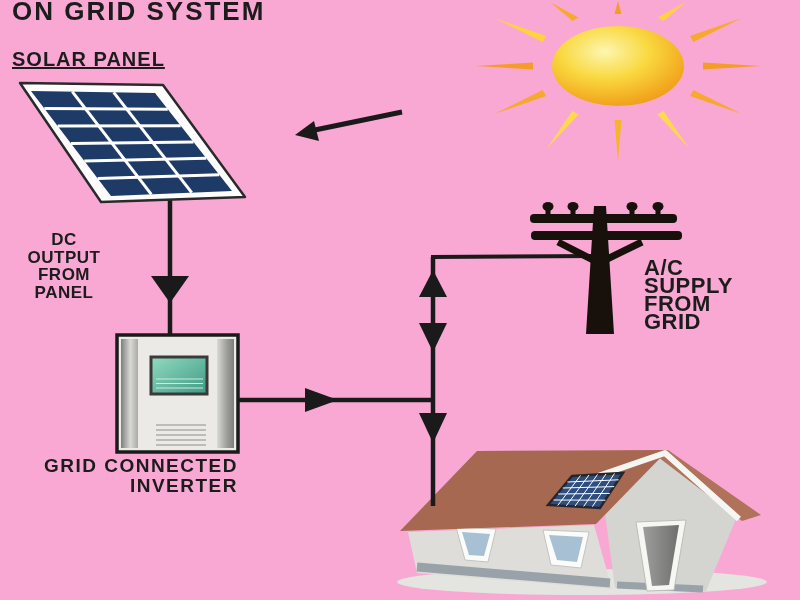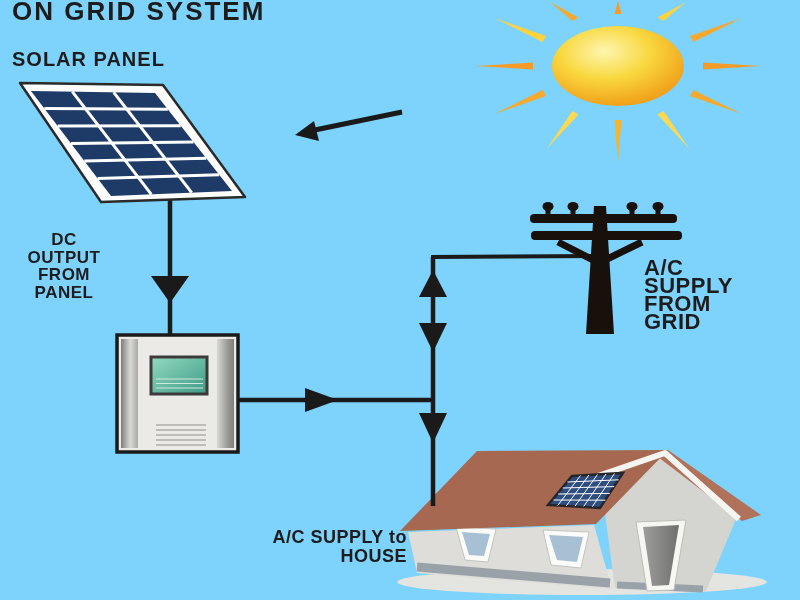--- a/index.html
+++ b/index.html
@@ -1,26 +1,26 @@
 <!DOCTYPE html>
 <html><head>
 <meta charset="utf-8">
 <style>
   html,body { margin:0; padding:0; }
   #canvas {
-    position:relative; width:800px; height:600px; background:#7dd3fc;
+    position:relative; width:800px; height:600px; background:#f9a8d4;
     overflow:hidden; font-family:"Liberation Sans", sans-serif;
   }
   #art { position:absolute; left:0; top:0; }
   .lbl {
     position:absolute; font-weight:bold; color:#1c1c1c;
     white-space:pre-line; font-family:"Liberation Sans", sans-serif;
   }
   #title      { left:12px;  top:-4px;  font-size:26px; letter-spacing:2px; }
-  #lbl-solar  { left:12px;  top:48px;  font-size:20px; letter-spacing:1px; }
+  #lbl-solar  { left:12px;  top:48px;  font-size:20px; letter-spacing:1px;text-decoration:underline; }
   #lbl-dc     { left:16px;  top:231px; width:96px;  text-align:center; font-size:17px; line-height:17.5px; letter-spacing:.5px; }
   #lbl-inv    { left:0px;   top:456px; width:238px; text-align:right; font-size:19px; line-height:19.5px; letter-spacing:1.5px; }
   #lbl-acgrid { left:644px; top:259px; font-size:22px; line-height:18px; letter-spacing:.5px; }
   #lbl-achouse{ left:203px; top:528px; width:204px; text-align:right; font-size:18px; line-height:18.5px; letter-spacing:.5px; }
 </style>
 </head>
 <body>
 
 <div id="canvas">
 
@@ -188,19 +188,19 @@
       </g>
     </g>
   </svg>
 
   <div class="lbl" id="title">ON GRID SYSTEM</div>
   <div class="lbl" id="lbl-solar">SOLAR PANEL</div>
   <div class="lbl" id="lbl-dc">DC
 OUTPUT
 FROM
 PANEL</div>
+  <div class="lbl" id="lbl-inv">GRID CONNECTED
+INVERTER</div>
   <div class="lbl" id="lbl-acgrid">A/C
 SUPPLY
 FROM
 GRID</div>
-  <div class="lbl" id="lbl-achouse">A/C SUPPLY to
-HOUSE</div>
 </div>
 
 </body></html>

